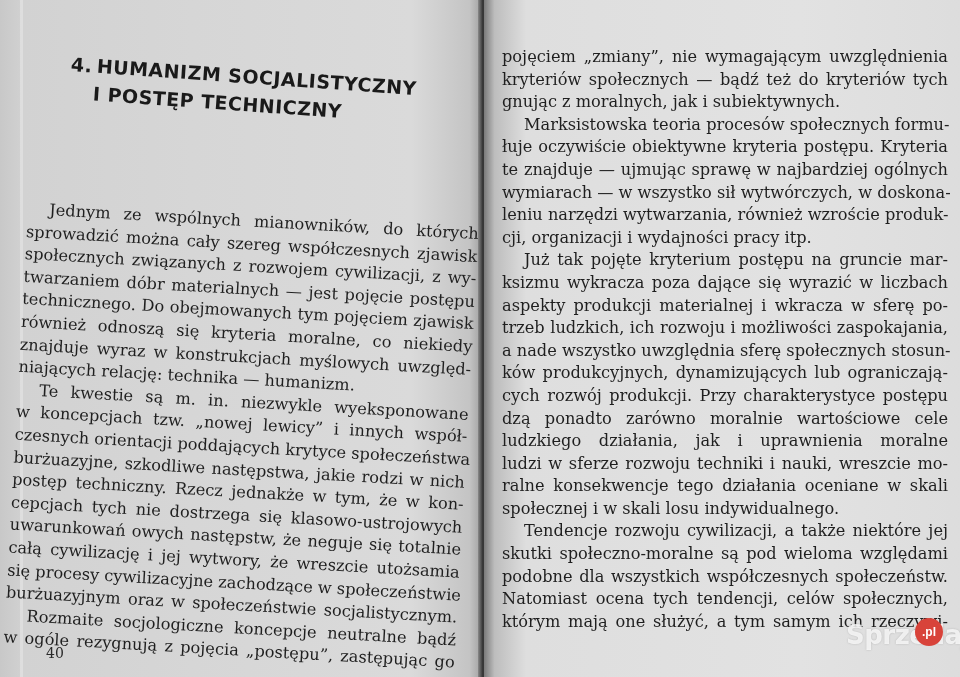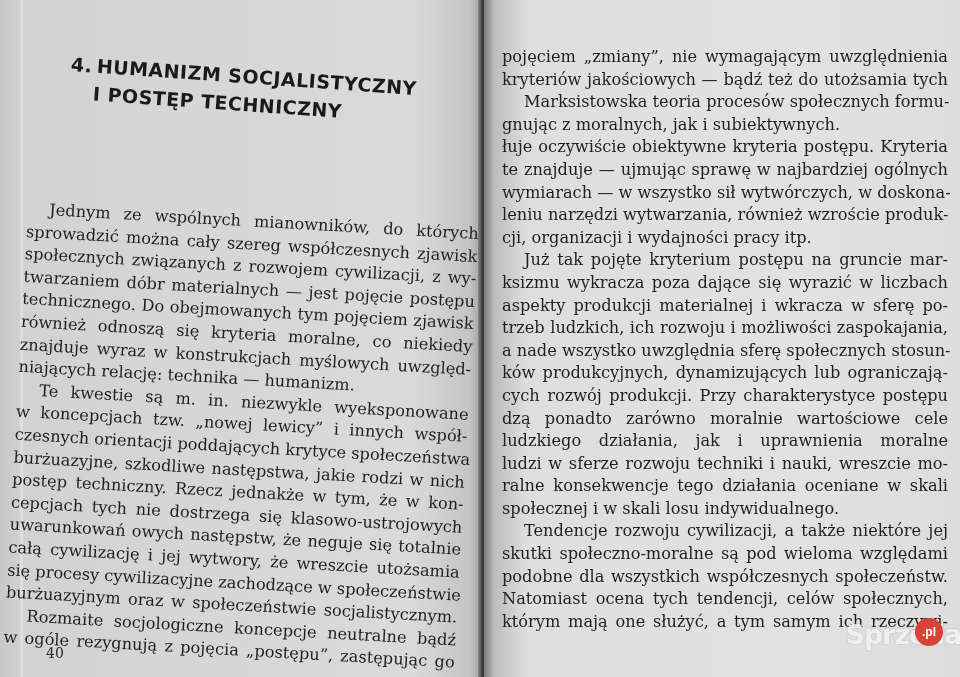--- a/index.html
+++ b/index.html
@@ -101,23 +101,23 @@
       <span class="line">w ogóle rezygnują z pojęcia „postępu”, zastępując go</span>
     </div>
     <div class="page-number">40</div>
   </div>
 
   <div class="gutter"></div>
 
   <div class="page page-right">
     <div class="text-block right-text" style="top:46px;">
       <span class="line">pojęciem „zmiany”, nie wymagającym uwzględnienia</span>
-      <span class="line">kryteriów jakościowych — bądź też do utożsamia tych</span>
+      <span class="line">kryteriów społecznych — bądź też do kryteriów tych</span>
+      <span class="line last">gnując z moralnych, jak i subiektywnych.</span>
       <span class="line indent">Marksistowska teoria procesów społecznych formu-</span>
-      <span class="line last">gnując z moralnych, jak i subiektywnych.</span>
       <span class="line">łuje oczywiście obiektywne kryteria postępu. Kryteria</span>
       <span class="line">te znajduje — ujmując sprawę w najbardziej ogólnych</span>
       <span class="line">wymiarach — w wszystko sił wytwórczych, w doskona-</span>
       <span class="line">leniu narzędzi wytwarzania, również wzroście produk-</span>
       <span class="line last">cji, organizacji i wydajności pracy itp.</span>
       <span class="line indent">Już tak pojęte kryterium postępu na gruncie mar-</span>
       <span class="line">ksizmu wykracza poza dające się wyrazić w liczbach</span>
       <span class="line">aspekty produkcji materialnej i wkracza w sferę po-</span>
       <span class="line">trzeb ludzkich, ich rozwoju i możliwości zaspokajania,</span>
       <span class="line">a nade wszystko uwzględnia sferę społecznych stosun-</span>

